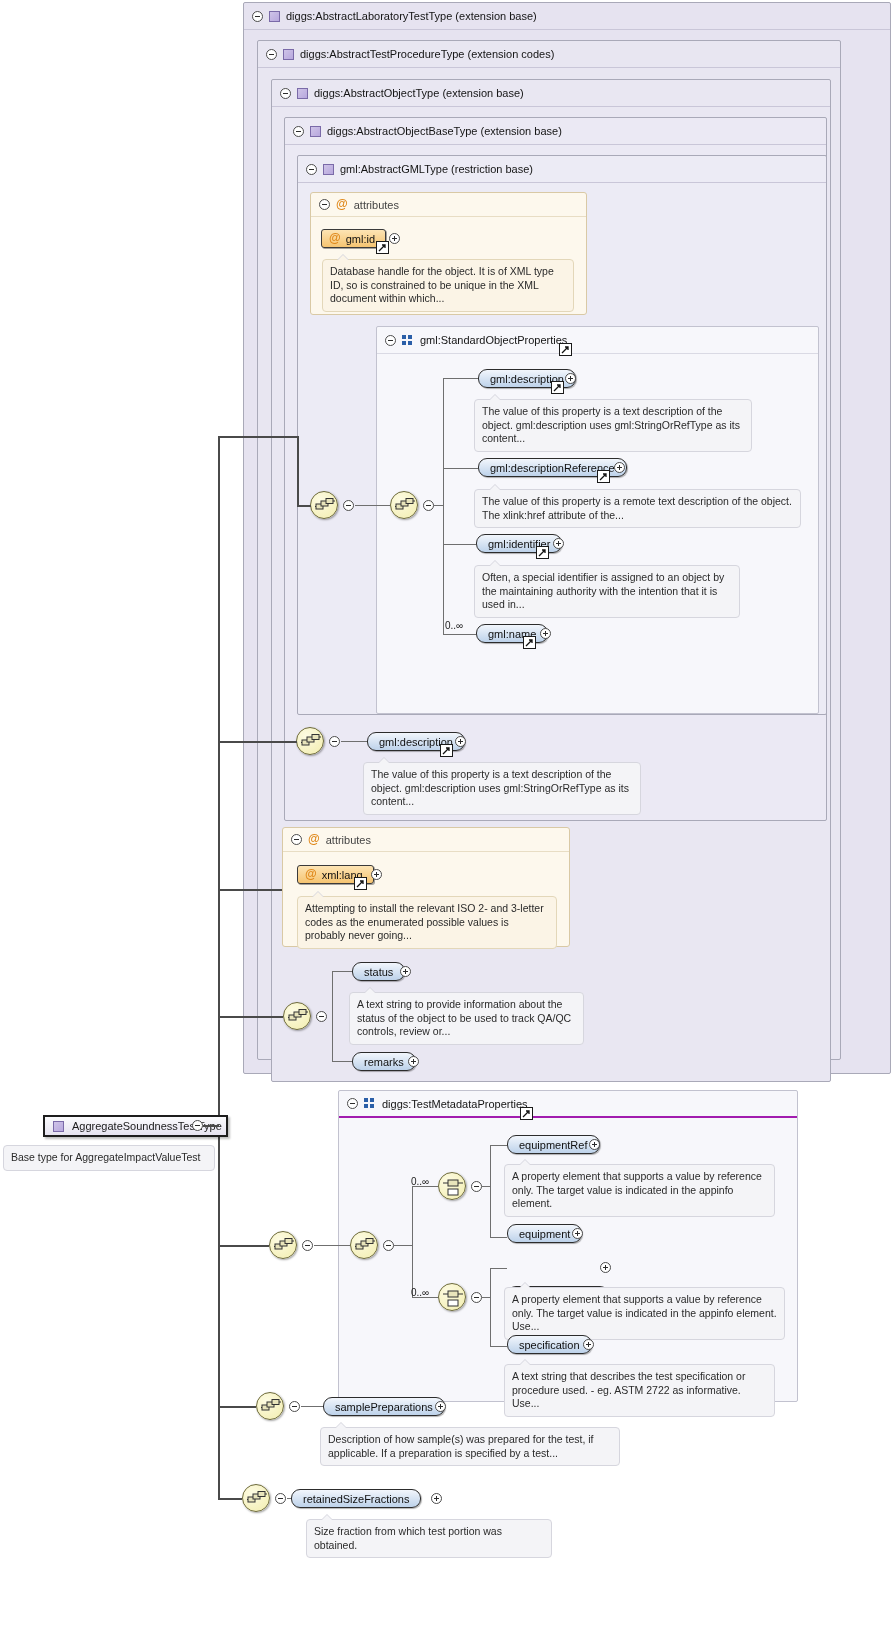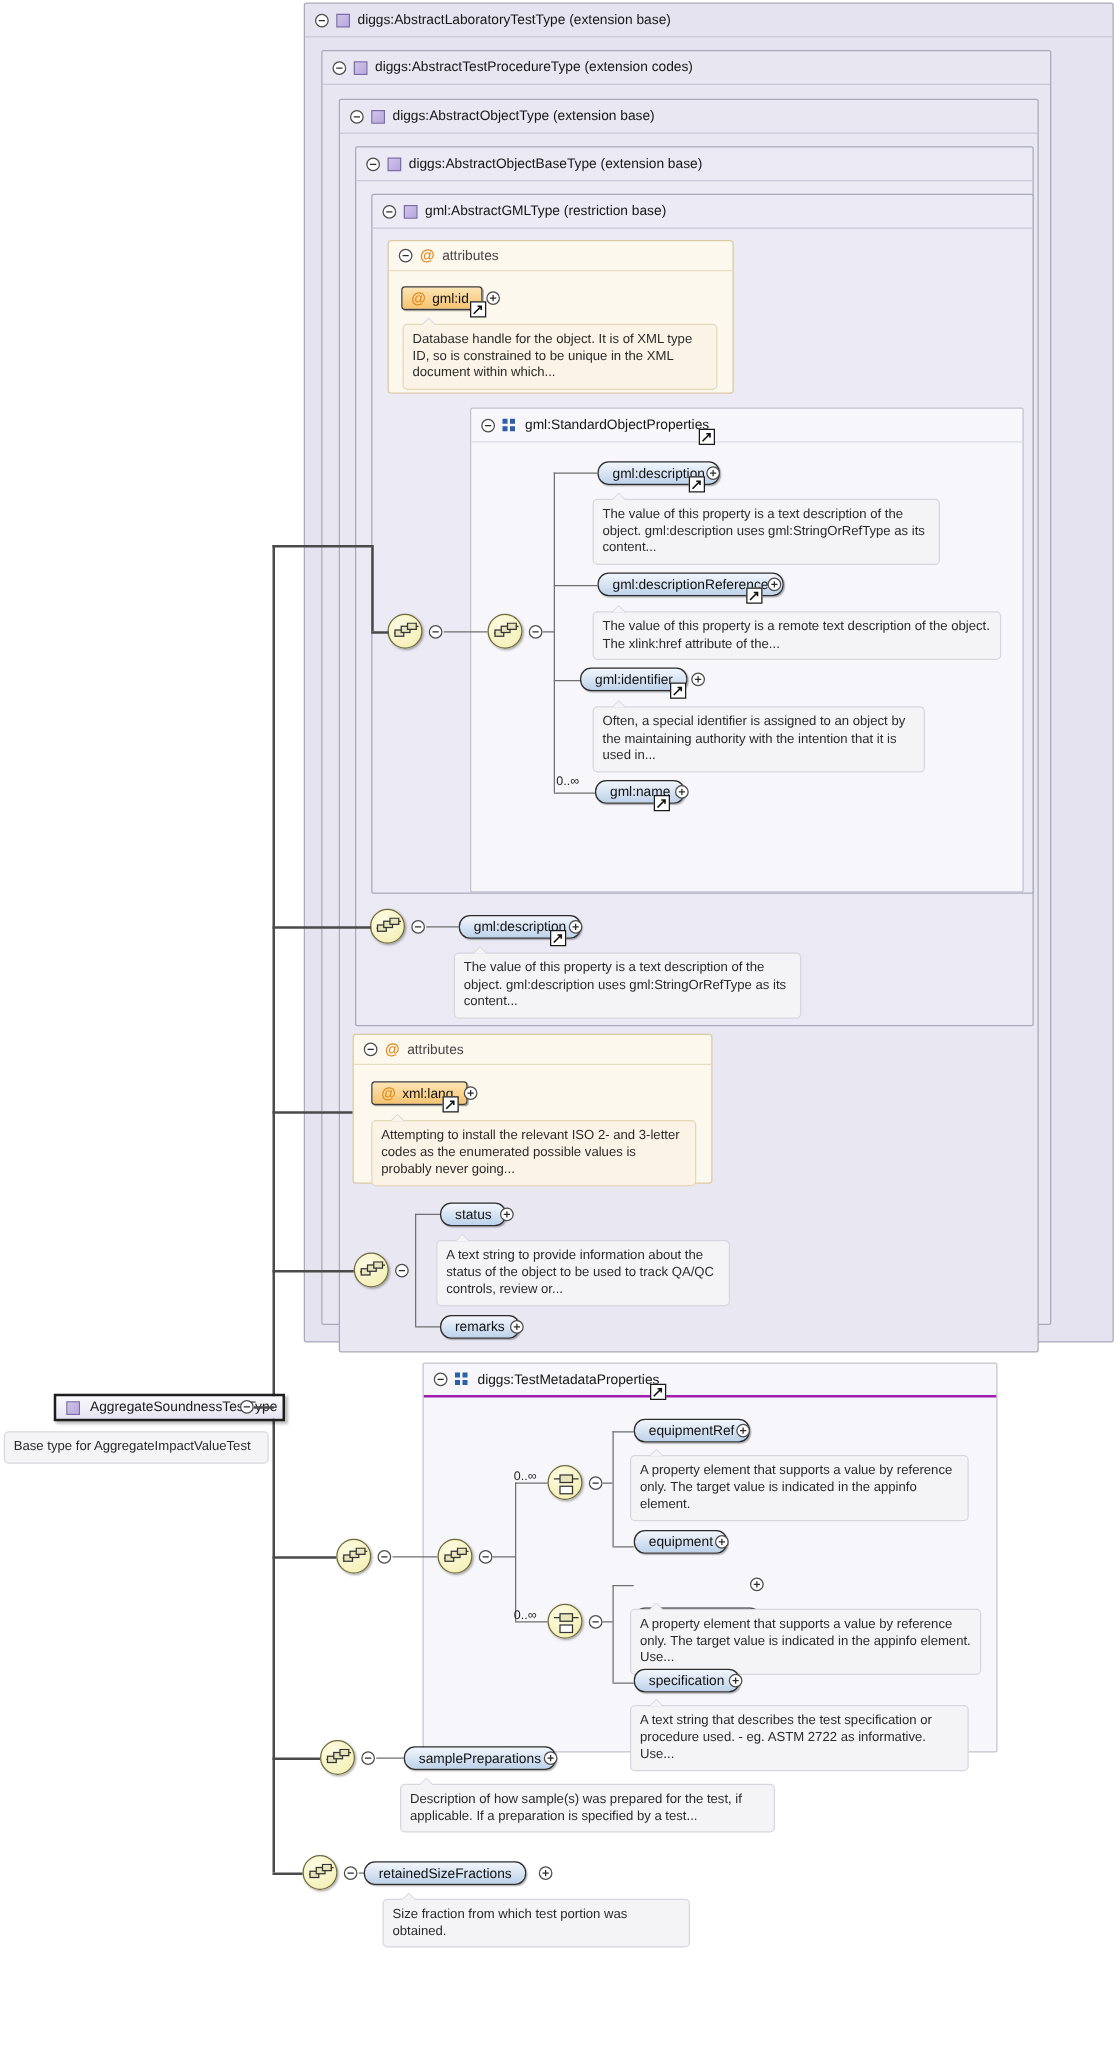--- a/index.html
+++ b/index.html
@@ -317,21 +317,21 @@
   <div class="extlink" style="left:597px; top:470px;">
     <svg width="9" height="9" viewBox="0 0 9 9">
         <path d="M1 8 L7 2 M4 2 H7 V5" stroke="#111" stroke-width="1.3" fill="none"></path>
       </svg>
   </div>
   <span class="toggle plus" style="position:absolute; left:614px; top:462px;"></span>
   <div class="anno" style="left:474px; top:489px; width:327px;">
     <span>The value of this property is a remote text description of the object. The xlink:href attribute of the...</span>
   </div>
 
-  <div class="elem-pill" style="left:464px; top:534px;">
+  <div class="elem-pill" style="left:476px; top:534px;">
     <span>gml:identifier</span>
   </div>
   <div class="extlink" style="left:536px; top:546px;">
     <svg width="9" height="9" viewBox="0 0 9 9">
         <path d="M1 8 L7 2 M4 2 H7 V5" stroke="#111" stroke-width="1.3" fill="none"></path>
       </svg>
   </div>
   <span class="toggle plus" style="position:absolute; left:553px; top:538px;"></span>
   <div class="anno" style="left:474px; top:565px; width:266px;">
     <span>Often, a special identifier is assigned to an object by the maintaining authority with the intention that it is used in...</span>

